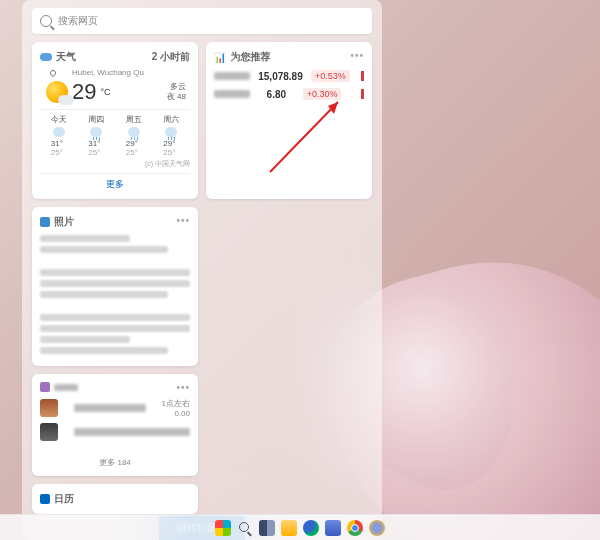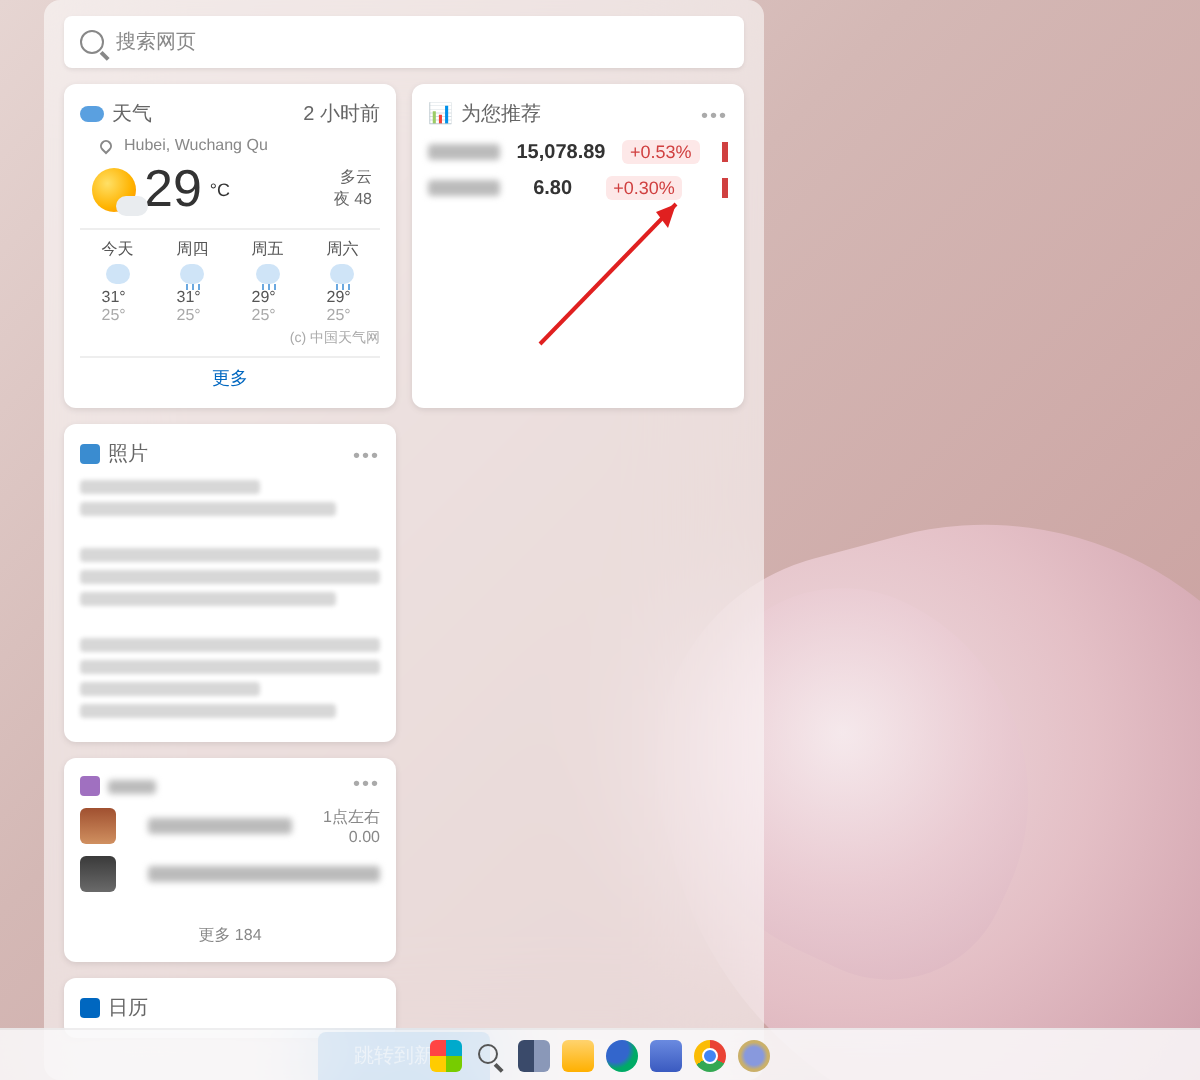--- a/index.html
+++ b/index.html
@@ -21,33 +21,33 @@
 
   .search-bar { background:#fff; border-radius:4px; height:26px; display:flex; align-items:center;
     padding:0 8px; margin-bottom:8px; box-shadow:0 1px 2px rgba(0,0,0,.08); cursor:text; }
   .search-bar .mag { width:12px; height:12px; border:1.5px solid #888; border-radius:50%; position:relative; }
   .search-bar .mag:after { content:""; position:absolute; width:5px; height:1.5px; background:#888;
     bottom:-2px; right:-4px; transform:rotate(45deg); }
   .search-bar span { margin-left:6px; font-size:10px; color:#888; }
 
   .grid { display:grid; grid-template-columns:1fr 1fr; gap:8px; }
   .card { background:#fff; border-radius:6px; box-shadow:0 1px 3px rgba(0,0,0,.1); padding:8px; font-size:10px; color:#333; position:relative; }
-  .card-hd { display:flex; align-items:flex-end; justify-content:space-between; font-size:10px; color:#666; }
+  .card-hd { display:flex; align-items:flex-start; justify-content:space-between; font-size:10px; color:#666;font-weight:bold; }
   .card-hd .left { display:flex; align-items:center; gap:4px; }
   .card-hd .more { color:#aaa; cursor:pointer; letter-spacing:1px; }
 
   .weather .icon { width:12px; height:8px; background:#5aa0e0; border-radius:4px; }
-  .weather .loc { font-size:8px; color:#888; display:flex; align-items:center; gap:6px; margin:4px 0 2px 10px; }
+  .weather .loc { font-size:8px; color:#888; display:flex; align-items:center; gap:16px; margin:4px 0 2px 10px; }
   .weather .pin { width:6px; height:6px; border:1px solid #888; border-radius:50% 50% 50% 0; transform:rotate(-45deg); }
   .weather .cur { display:flex; align-items:center; gap:4px; margin:2px 0 4px 6px; }
   .weather .sun { width:22px; height:22px; border-radius:50%;
     background:radial-gradient(circle at 35% 35%,#ffe066,#ffb300 60%,#ff8800); position:relative; }
   .weather .sun:after { content:""; position:absolute; right:-6px; bottom:-2px; width:16px; height:10px;
     background:#e9ecef; border-radius:8px; }
-  .weather .temp { font-size:26px; font-weight:300; }
+  .weather .temp { font-size:22px; font-weight:300; }
   .weather .deg { font-size:9px; vertical-align:top; }
   .weather .cond { font-size:8px; color:#666; line-height:1.3; margin-left:auto; margin-right:4px; text-align:right; }
   .forecast { display:flex; justify-content:space-around; border-top:1px solid #eee; padding-top:4px; margin-top:2px; }
   .fday { text-align:left; font-size:8px; color:#555; }
   .fday .fi { width:12px; height:10px; margin:2px auto; background:#cfe4f7; border-radius:5px; position:relative; }
   .fday .fi.rain:after { content:""; position:absolute; left:3px; bottom:-3px; width:1px; height:3px; background:#6aa8e0; box-shadow:3px 0 #6aa8e0,6px 0 #6aa8e0; }
   .fday .hi { font-size:8px; }
   .fday .lo { font-size:8px; color:#aaa; }
   .weather .src { text-align:right; font-size:7px; color:#aaa; margin-top:2px; }
   .weather .more-link { text-align:center; font-size:9px; color:#0067c0; padding:4px 0 0; border-top:1px solid #eee; margin-top:4px; cursor:pointer; }

